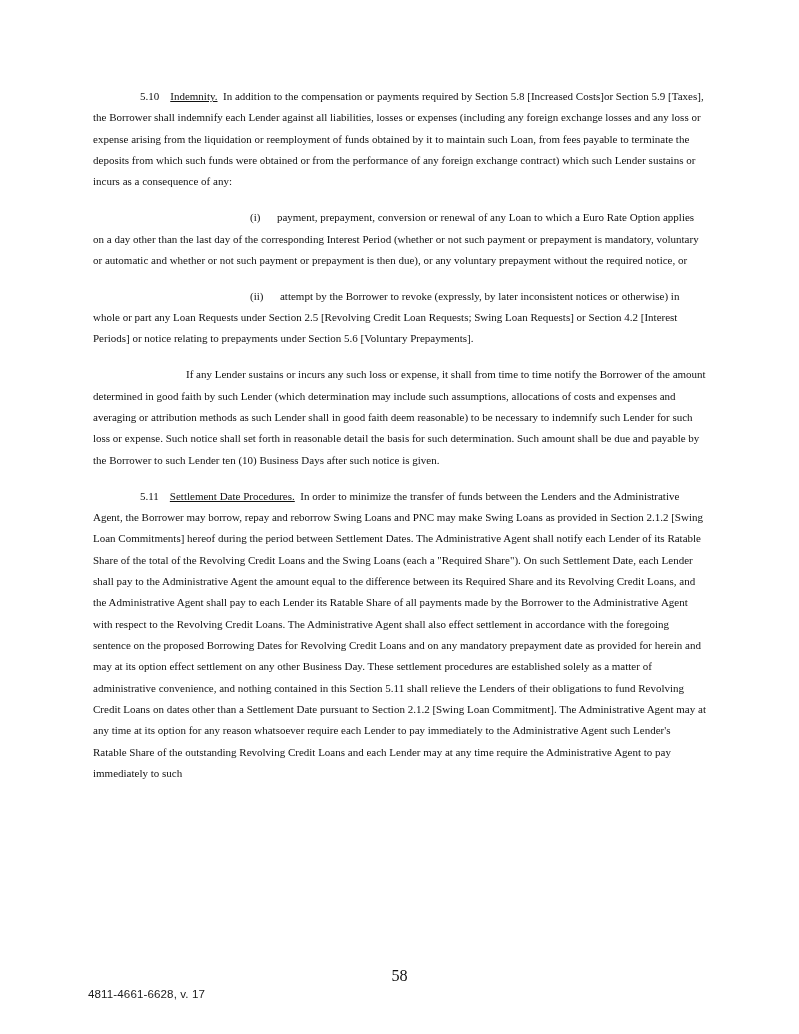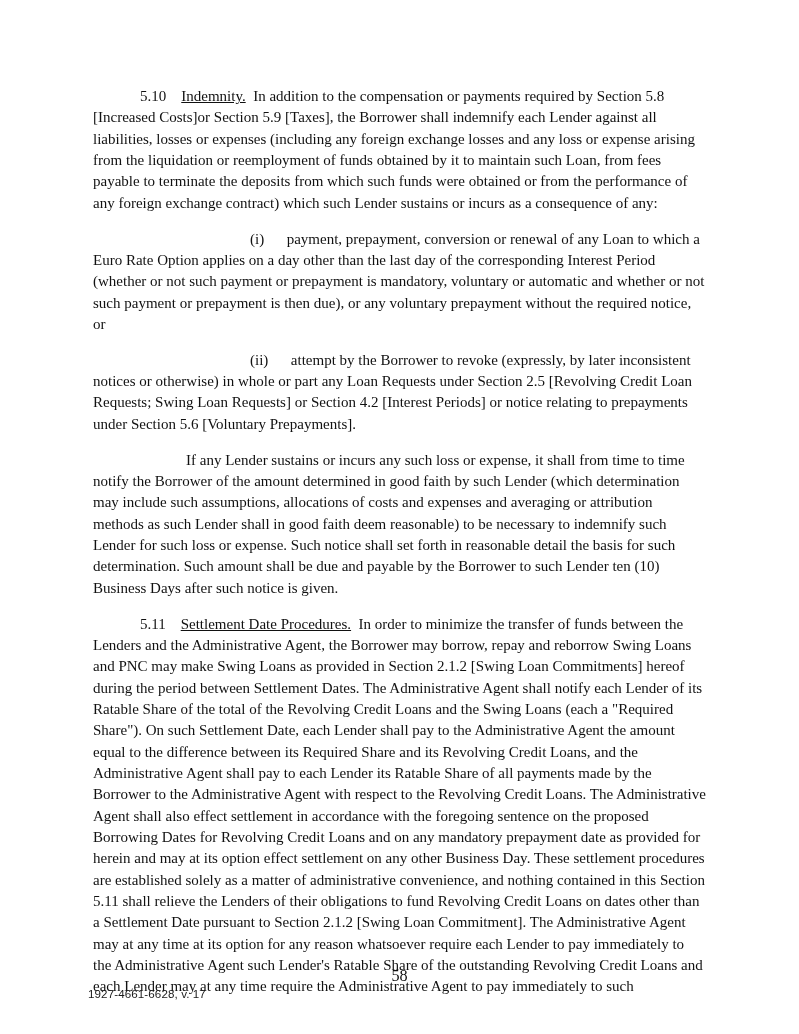--- a/index.html
+++ b/index.html
@@ -20,21 +20,21 @@
     color: #000000;
   }
   .body-area {
     position: absolute;
     left: 93px;
     top: 86px;
     width: 613px;
   }
   p.para {
     margin: 0 0 14.5px 0;
-    font-size: 15px;
+    font-size: 11px;
     line-height: 21.35px;
     text-align: left;
     color: #111111;
     -webkit-font-smoothing: antialiased;
   }
   p.para.indent-first {
     text-indent: 47px;
   }
   p.para.indent-roman {
     text-indent: 157px;
@@ -112,16 +112,16 @@
     </p>
 
     <p class="para indent-first tight">
       <span class="sec-num">5.11</span><span class="gap">    </span><span class="sec-title">Settlement Date Procedures.</span><span class="gap">  </span><span>In order to minimize the transfer of funds between the Lenders and the Administrative Agent, the Borrower may borrow, repay and reborrow Swing Loans and PNC may make Swing Loans as provided in Section 2.1.2 [Swing Loan Commitments] hereof during the period between Settlement Dates.  The Administrative Agent shall notify each Lender of its Ratable Share of the total of the Revolving Credit Loans and the Swing Loans (each a "</span><b class="defined-term">Required Share</b><span>").  On such Settlement Date, each Lender shall pay to the Administrative Agent the amount equal to the difference between its Required Share and its Revolving Credit Loans, and the Administrative Agent shall pay to each Lender its Ratable Share of all payments made by the Borrower to the Administrative Agent with respect to the Revolving Credit Loans.  The Administrative Agent shall also effect settlement in accordance with the foregoing sentence on the proposed Borrowing Dates for Revolving Credit Loans and on any mandatory prepayment date as provided for herein and may at its option effect settlement on any other Business Day.  These settlement procedures are established solely as a matter of administrative convenience, and nothing contained in this Section 5.11 shall relieve the Lenders of their obligations to fund Revolving Credit Loans on dates other than a Settlement Date pursuant to Section 2.1.2 [Swing Loan Commitment].  The Administrative Agent may at any time at its option for any reason whatsoever require each Lender to pay immediately to the Administrative Agent such Lender's Ratable Share of the outstanding Revolving Credit Loans and each Lender may at any time require the Administrative Agent to pay immediately to such</span>
     </p>
 
   </div>
 
   <div class="footer">
     <div class="page-number">58</div>
-    <div class="doc-id">1927-4661-6628, v. 17</div>
+    <div class="doc-id">4811-4661-6628, v. 17</div>
   </div>
 
 </div>
 
 </body></html>

